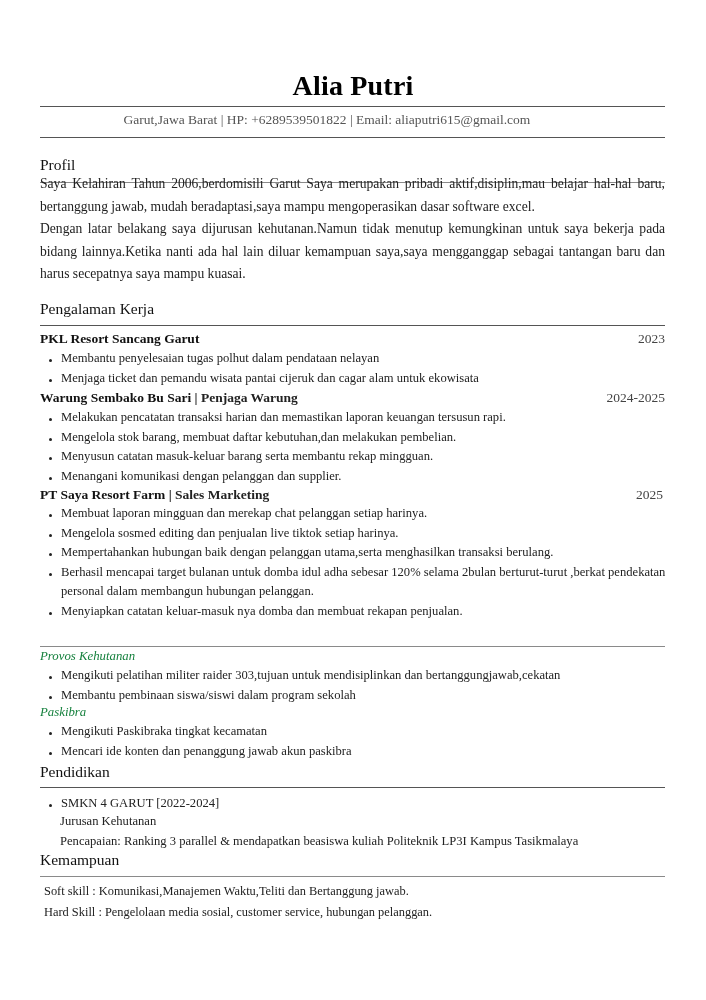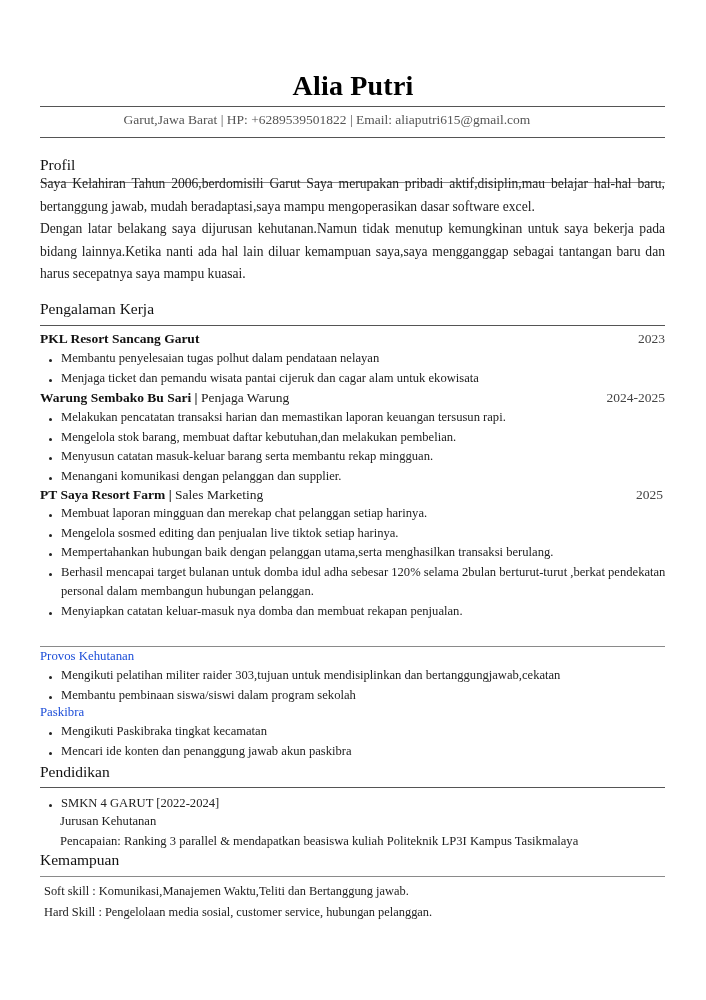--- a/index.html
+++ b/index.html
@@ -22,32 +22,32 @@
     .sec-title {
       position: absolute; left: 40px; font-size: 15.5px; font-weight: normal; color: #111;
     }
     .para {
       position: absolute; left: 40px; width: 625px;
       font-size: 13.6px; line-height: 22.5px; text-align: justify; color: #222;
     }
     .para p { margin: 0; }
     .job-row { position: absolute; left: 40px; width: 625px; font-size: 13.5px; }
     .job-row .company { font-weight: bold; color: #111; }
-    .job-row .role { font-weight: normal; color: #222; }
+    .job-row .role { font-weight: bold; color: #222; }
     .job-row .year { position: absolute; right: 0; top: 0; color: #444; }
     ul.bullets {
       position: absolute; left: 46px; width: 625px; margin: 0; padding: 0; list-style: none;
       font-size: 12.6px; color: #222;
     }
     ul.bullets li { position: relative; padding-left: 15px; line-height: 19.5px; }
     ul.bullets li::before {
       content: ""; position: absolute; left: 3px; top: 10px;
       width: 3px; height: 3px; border-radius: 50%; background: #222;
     }
-    .org-title { position: absolute; left: 40px; font-size: 12.8px; color: #1d4ed8; }
+    .org-title { position: absolute; left: 40px; font-size: 12.8px; color: #15803d; font-style: italic; }
     .edu-line { position: absolute; left: 60px; font-size: 12.6px; color: #222; }
     .skill-line { position: absolute; left: 44px; font-size: 12.4px; color: #222; }
   </style>
 </head>
 <body>
 
 <div class="page">
 
   <div class="name">Alia Putri</div>
   <div class="hr" style="top:106px;"></div>

